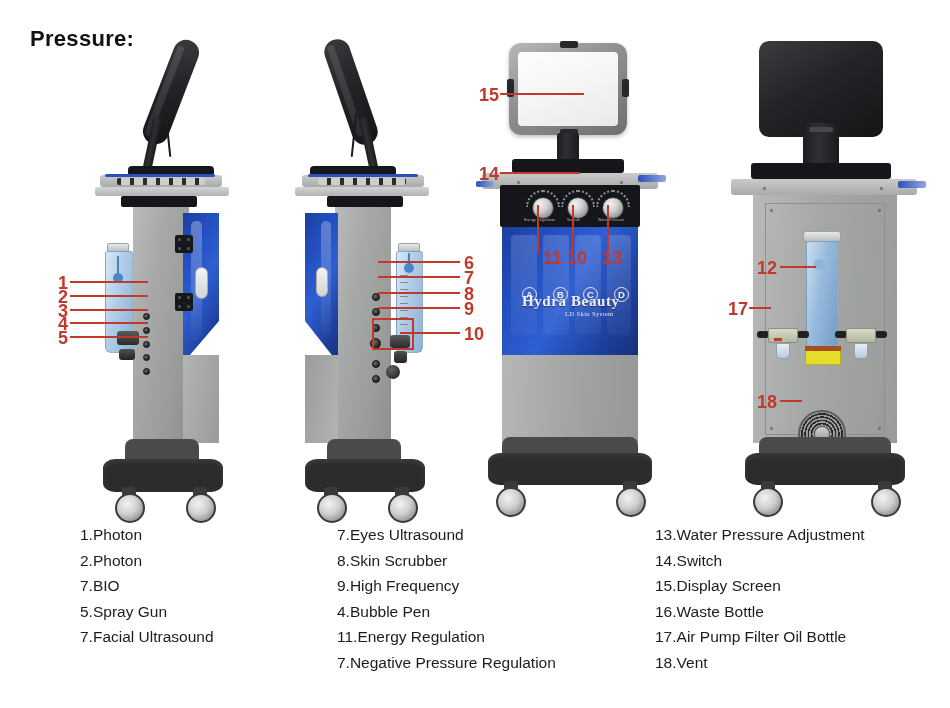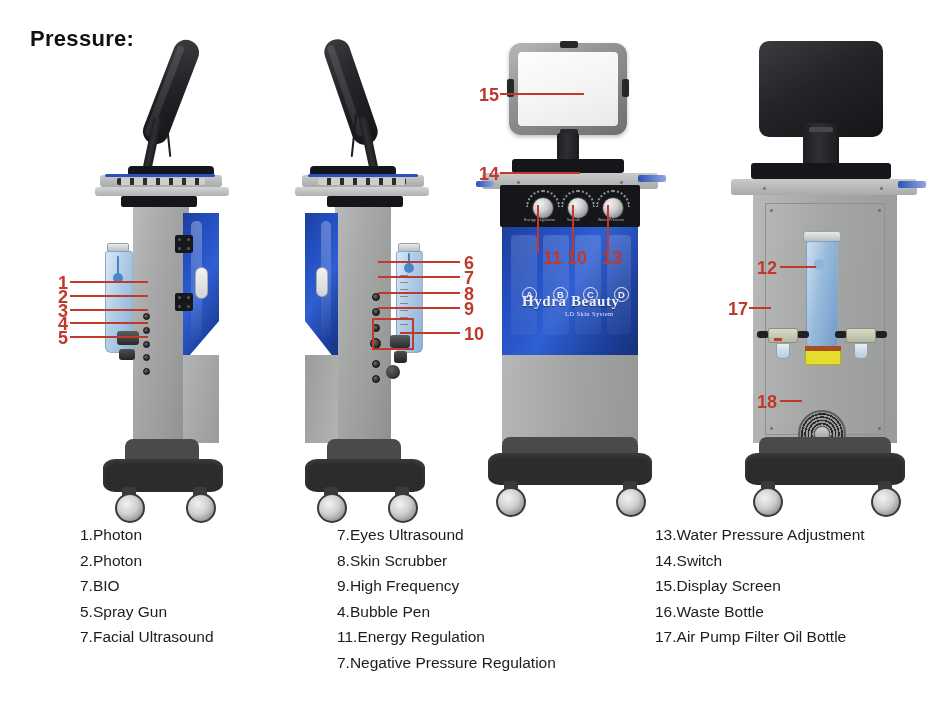--- a/index.html
+++ b/index.html
@@ -472,14 +472,15 @@
     <div class="legend-item">4.Bubble Pen</div>
     <div class="legend-item">11.Energy Regulation</div>
     <div class="legend-item">7.Negative Pressure Regulation</div>
   </div>
   <div class="legend-col" style="left:655px;">
     <div class="legend-item">13.Water Pressure Adjustment</div>
     <div class="legend-item">14.Switch</div>
     <div class="legend-item">15.Display Screen</div>
     <div class="legend-item">16.Waste Bottle</div>
     <div class="legend-item">17.Air Pump Filter Oil Bottle</div>
+    <div class="legend-item">18.Vent</div>
   </div>
 </div>
 
 </body></html>

